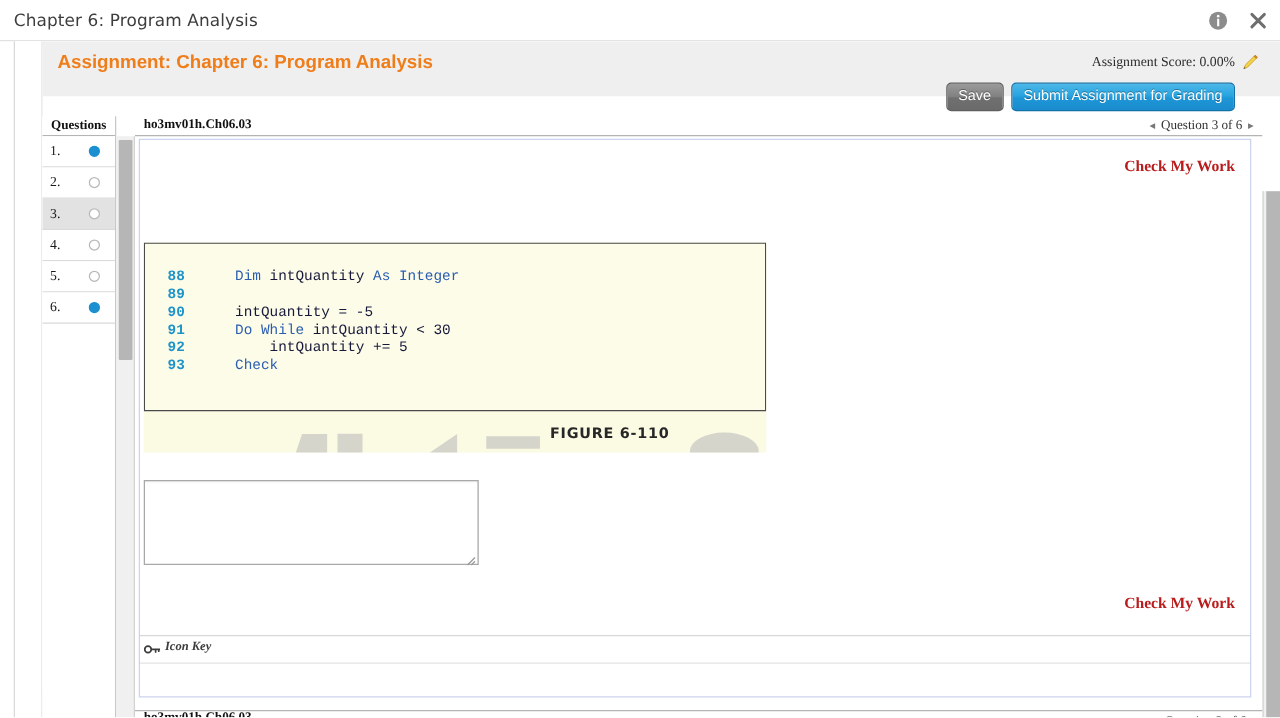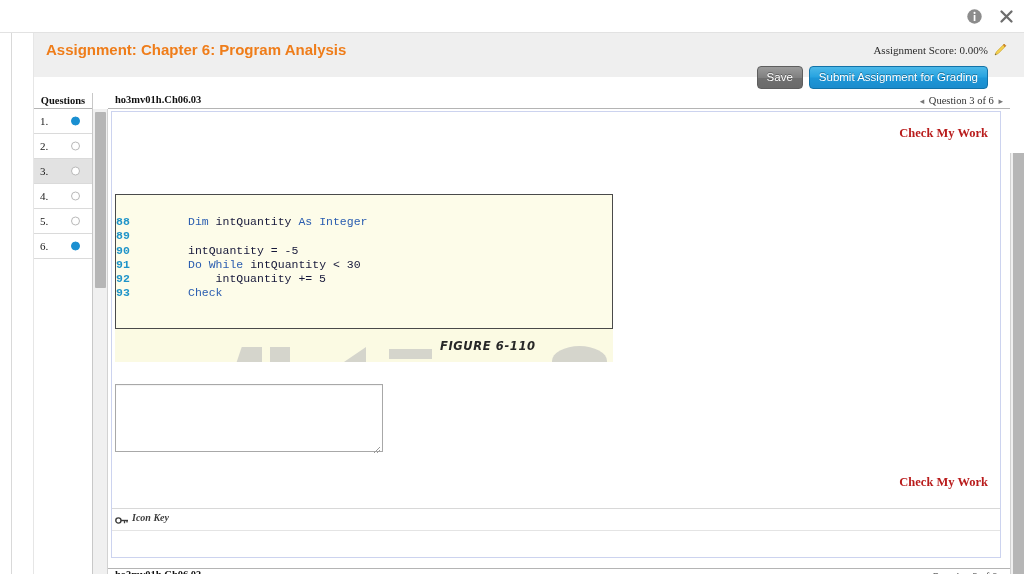--- a/index.html
+++ b/index.html
@@ -238,35 +238,35 @@
     white-space: pre;
   }
   .code-lines-inner {
     position: absolute; left: 0; top: 20px;
   }
   .ln {
     width: 72px;
     color: #1f94c9;
     font-weight: bold;
     text-align: left;
+    padding-left: 18px;
   }
   .code-src { color: #16183a; }
   .kw { color: #2a5db0; font-family: Liberation Mono, monospace; }
 
   .fig-caption {
     position: absolute; left: 0; top: 139px;
     width: 498px; height: 29px;
   }
   .fig-label {
     position: absolute; left: 325px; top: 6px;
     font-family: "DejaVu Sans", sans-serif;
     font-size: 11.5px; font-weight: bold;
     letter-spacing: 0.6px;
     color: #272727;
-    font-style: italic;
   }
   .deco { position: absolute; background: #d5d5cc; }
   .deco-1 { left: 121px; top: 14px; width: 26px; height: 17px;
             clip-path: polygon(0 100%, 22% 0, 100% 0, 100% 100%); }
   .deco-2 { left: 155px; top: 14px; width: 20px; height: 17px; }
   .deco-3 { left: 226px; top: 14px; width: 25px; height: 17px;
             clip-path: polygon(0 100%, 100% 0, 100% 100%); }
   .deco-4 { left: 274px; top: 16px; width: 43px; height: 10px; }
   .deco-5 { left: 437px; top: 13px; width: 55px; height: 30px;
             border-radius: 50%; }
@@ -338,20 +338,21 @@
     width: 11px; height: 460px;
     background: #b6b6b6;
   }
 </style>
 </head>
 <body>
 
 <div id="app">
 
   <div class="titlebar">
+    <div class="titlebar-text">Chapter 6: Program Analysis</div>
     <div class="tb-icon tb-info">
       <svg width="19" height="19" viewBox="0 0 19 19">
         <circle cx="9.5" cy="9.5" r="7.2" fill="#8c8c8c"></circle>
         <rect x="8.7" y="8" width="1.7" height="6" fill="#ffffff"></rect>
         <circle cx="9.55" cy="5.9" r="1.05" fill="#ffffff"></circle>
       </svg>
     </div>
     <div class="tb-icon tb-close">
       <svg width="19" height="19" viewBox="0 0 19 19">
         <path d="M4.5 4.5 L14.5 14.5 M14.5 4.5 L4.5 14.5" stroke="#6e6e6e" stroke-width="2.3" stroke-linecap="round"></path>

